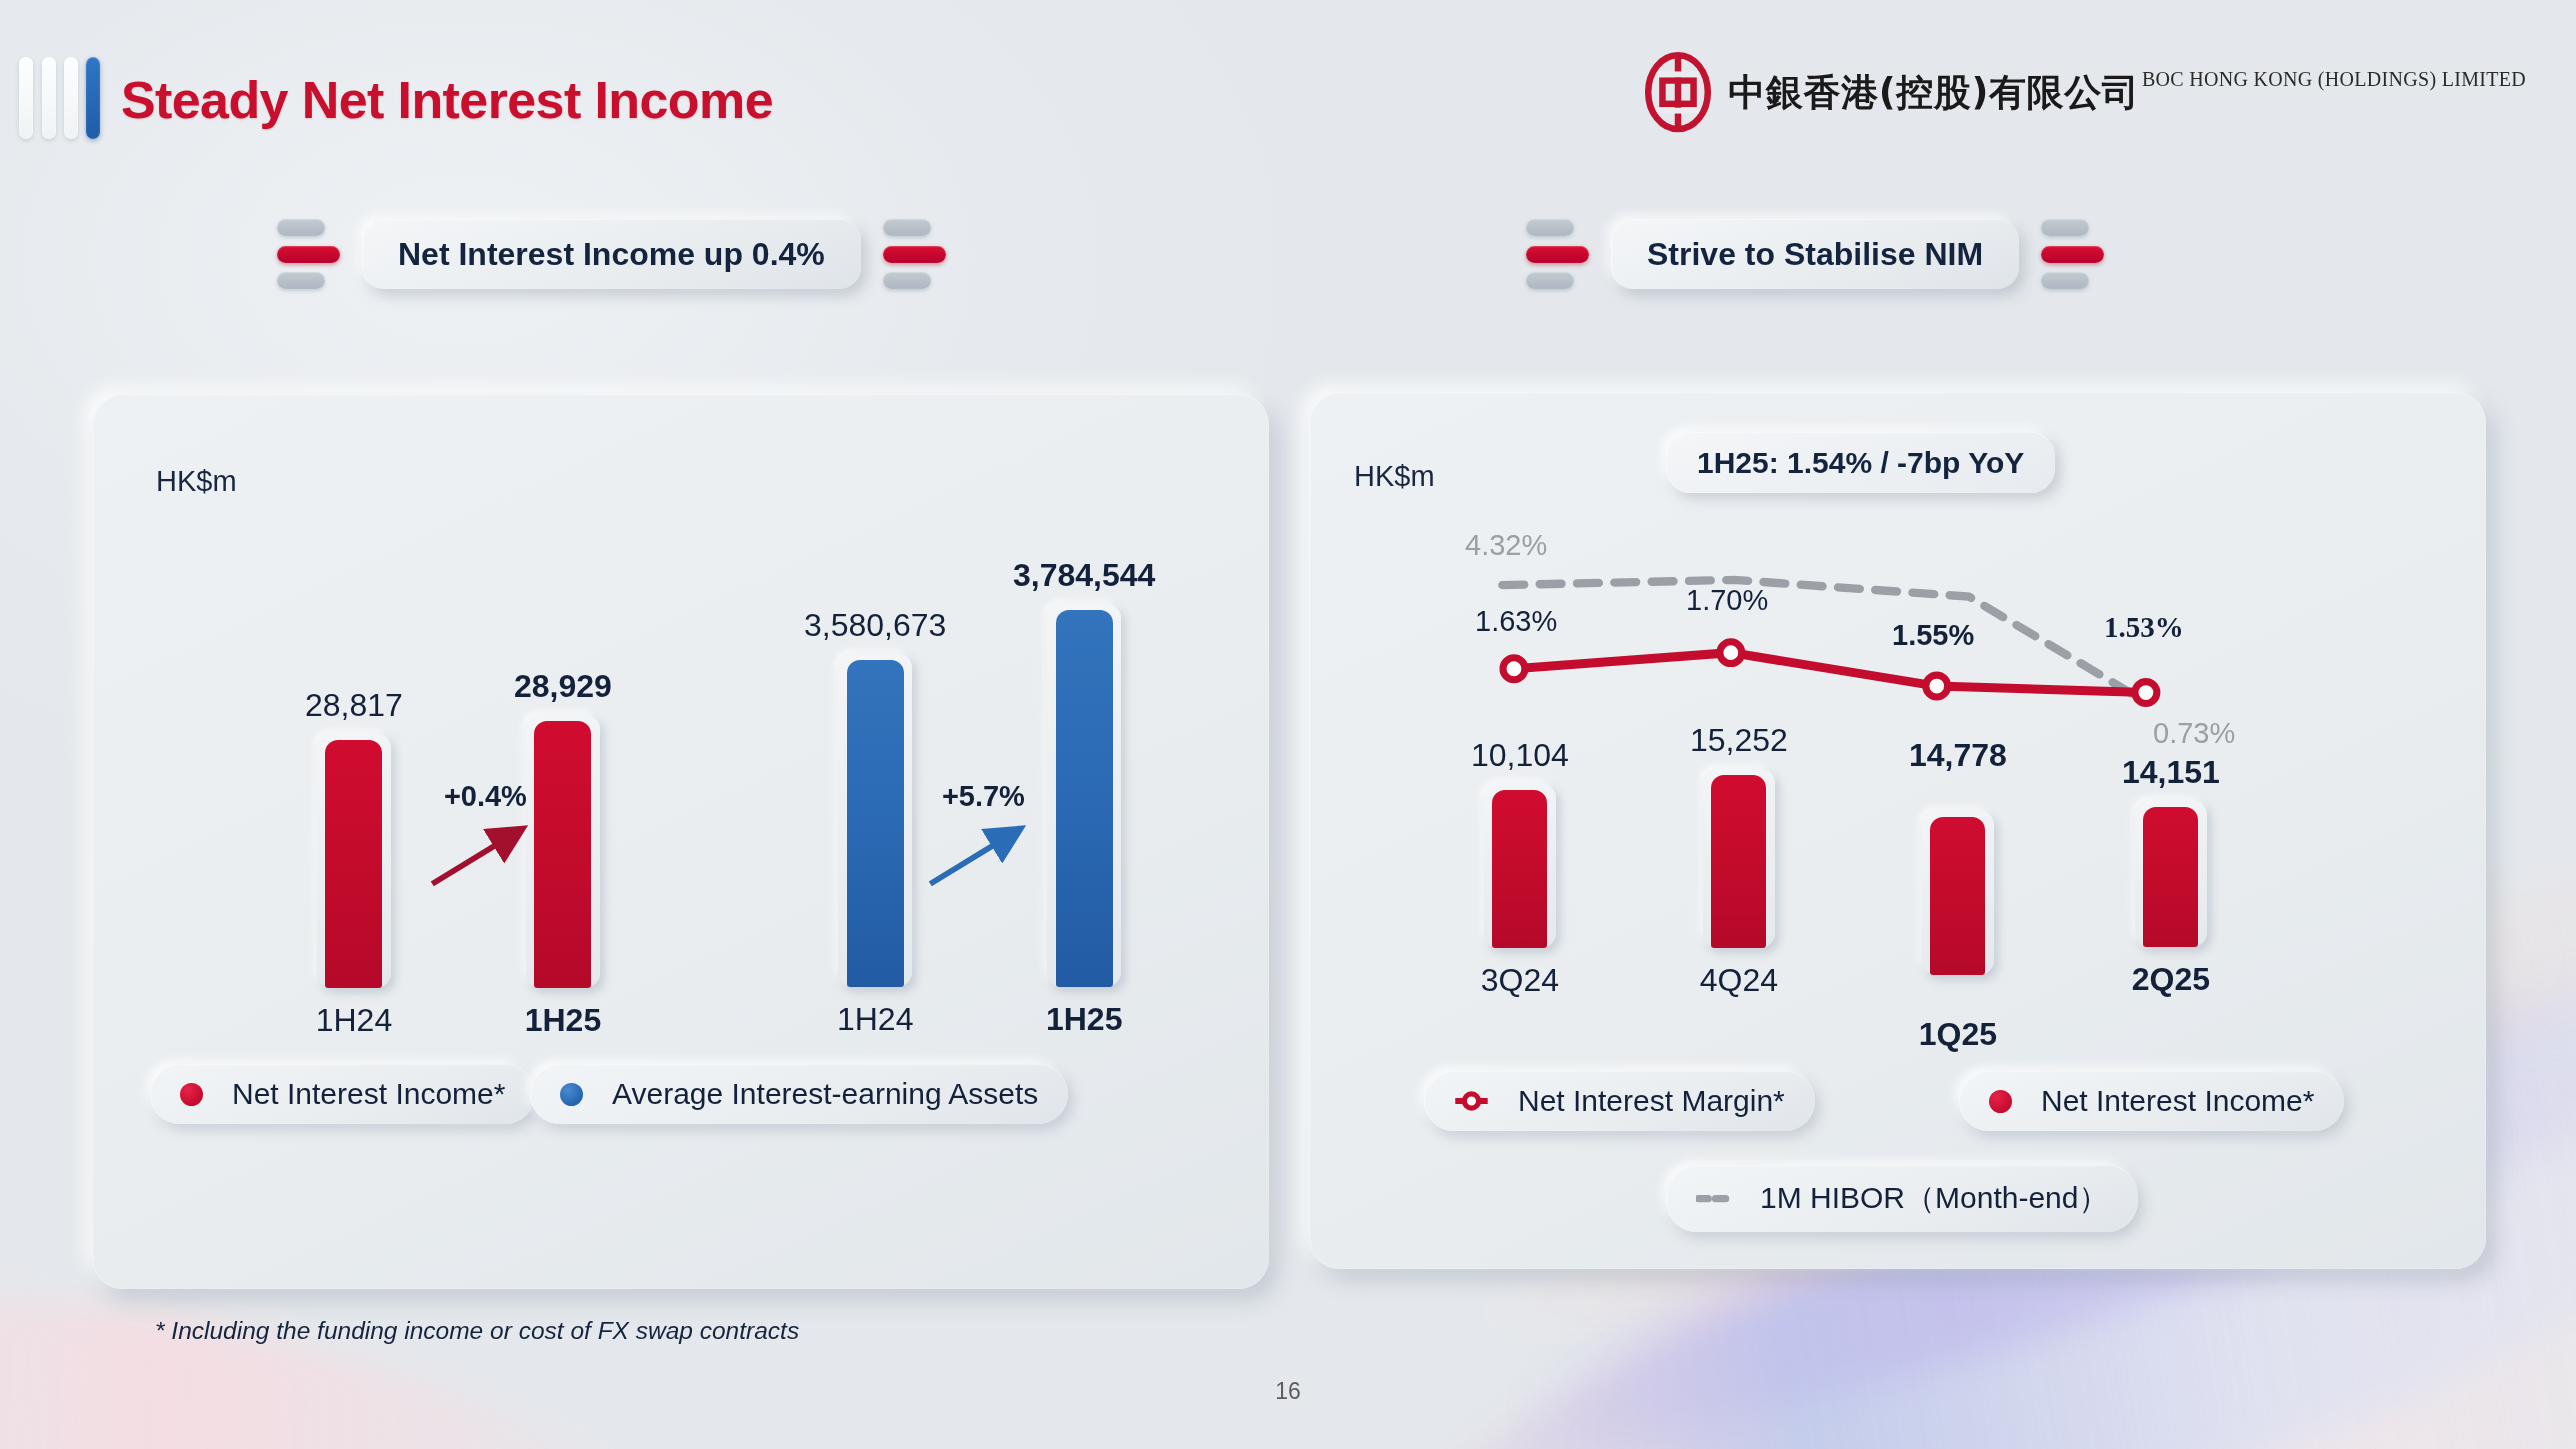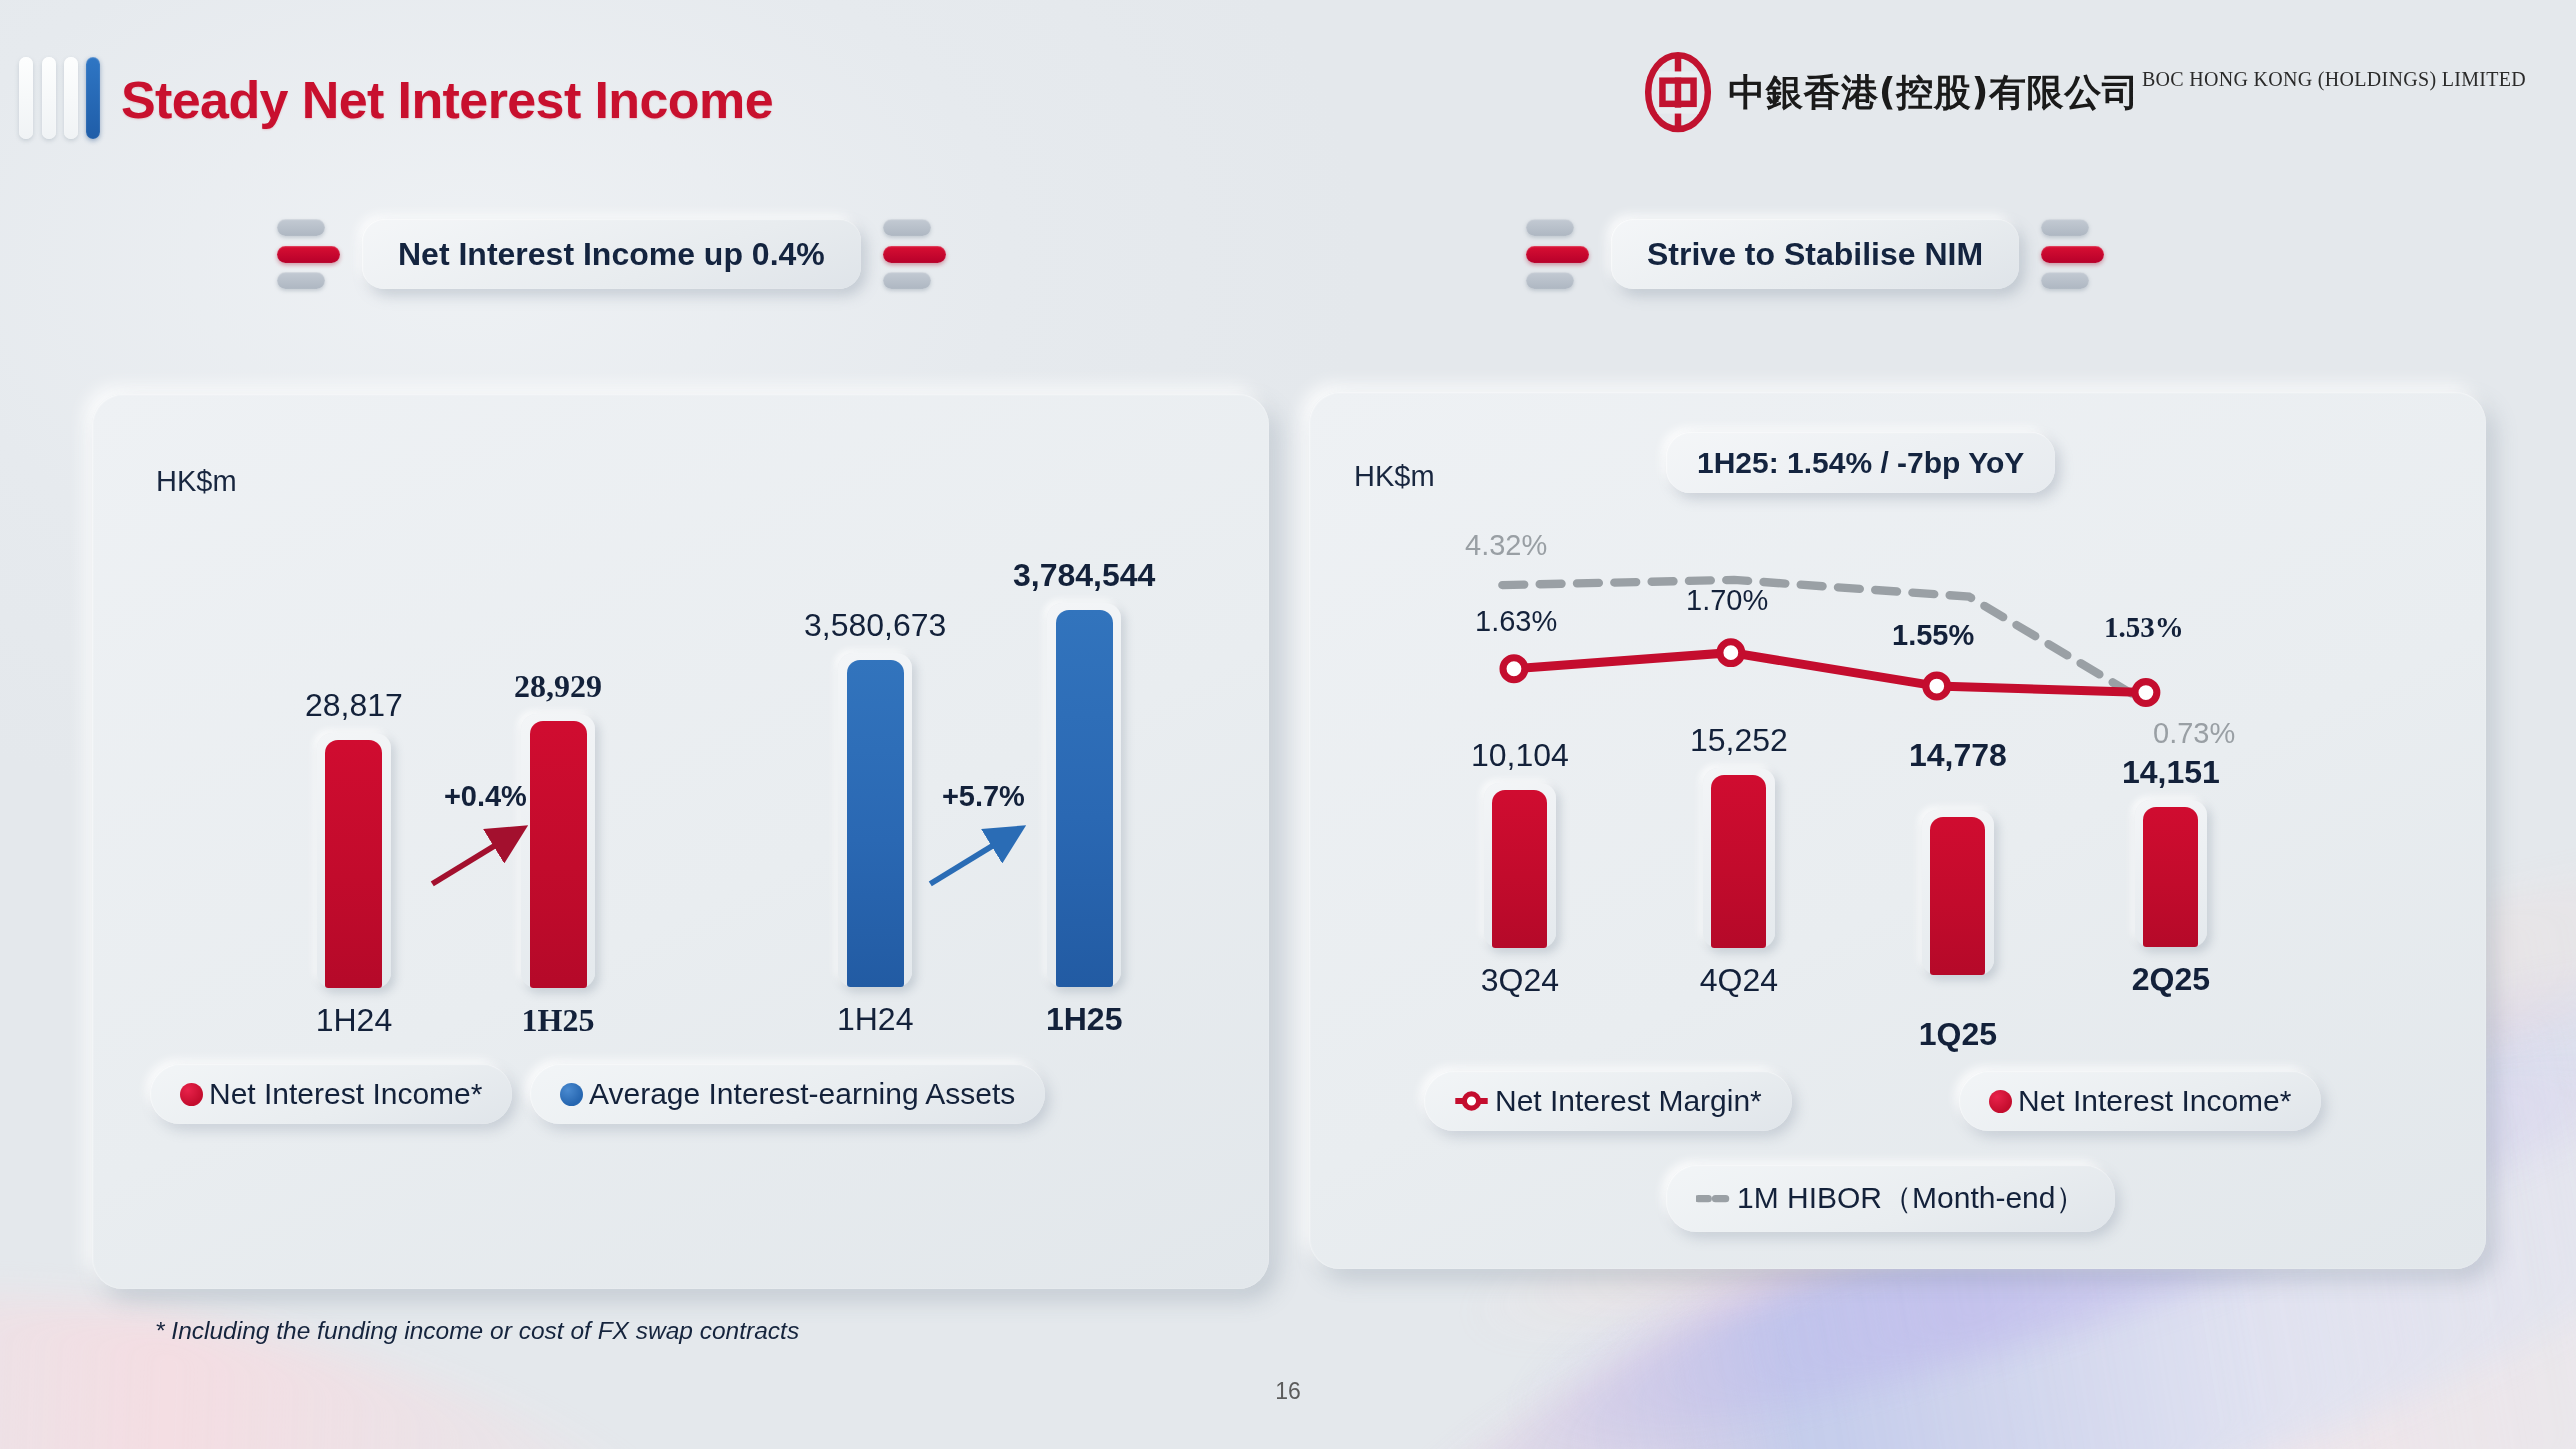--- a/index.html
+++ b/index.html
@@ -94,21 +94,21 @@
   .bar-fill.red  { background:linear-gradient(180deg,#d00c30 0%,#c20b2c 55%,#b50929 100%); }
   .bar-fill.blue { background:linear-gradient(180deg,#3274bd 0%,#2a68b3 55%,#225ba3 100%); }
   .bar-cat { font-size:32px; color:#13213a; margin-top:14px; white-space:nowrap; }
   .bar-cat.bold { font-weight:bold; }
 
   
   .growth { position:absolute; text-align:center; }
   .growth-label { font-size:29px; font-weight:bold; color:#13213a; white-space:nowrap; }
 
   
-  .legend-pill { position:absolute; display:flex; align-items:center; gap:6px;
+  .legend-pill { position:absolute; display:flex; align-items:center; gap:29px;
                  padding:13px 30px; border-radius:31px;
                  background:linear-gradient(160deg,#f2f5f7 0%,#e9edf0 60%,#e0e5ea 100%);
                  box-shadow:4.5px 5.8px 13px rgba(122,137,154,.30), -3.9px -3.9px 9.7px rgba(255,255,255,.95),
                             inset 0.6px 0.6px 1.3px rgba(255,255,255,.8);
                  font-size:30px; color:#13213a; white-space:nowrap; }
   .dot { width:23px; height:23px; border-radius:50%; flex:none; }
   .dot.red  { background:radial-gradient(circle at 34% 30%, #e8224a, #c40d2e 68%); }
   .dot.blue { background:radial-gradient(circle at 34% 30%, #4a8ad0, #2666b0 68%); }
 
   
@@ -198,21 +198,21 @@
     <div class="unit-label" style="left:64px; top:71px;">HK$m</div>
 
     <div class="bar-col" style="left:213px; top:293px;">
       <div class="bar-value">28,817</div>
       <div class="bar-shell">
         <div class="bar-fill red" style="width:57px; height:248px;"></div>
       </div>
       <div class="bar-cat">1H24</div>
     </div>
 
-    <div class="bar-col" style="left:422px; top:274px;font-family:Liberation Serif, serif;">
+    <div class="bar-col" style="left:422px; top:274px;">
       <div class="bar-value bold">28,929</div>
       <div class="bar-shell">
         <div class="bar-fill red" style="width:57px; height:267px;"></div>
       </div>
       <div class="bar-cat bold">1H25</div>
     </div>
 
     <div class="growth" style="left:335px; top:386px;">
       <div class="growth-label">+0.4%</div>
       <svg width="122" height="84" viewBox="0 0 190 130" style="margin-left:-5.2px;">

